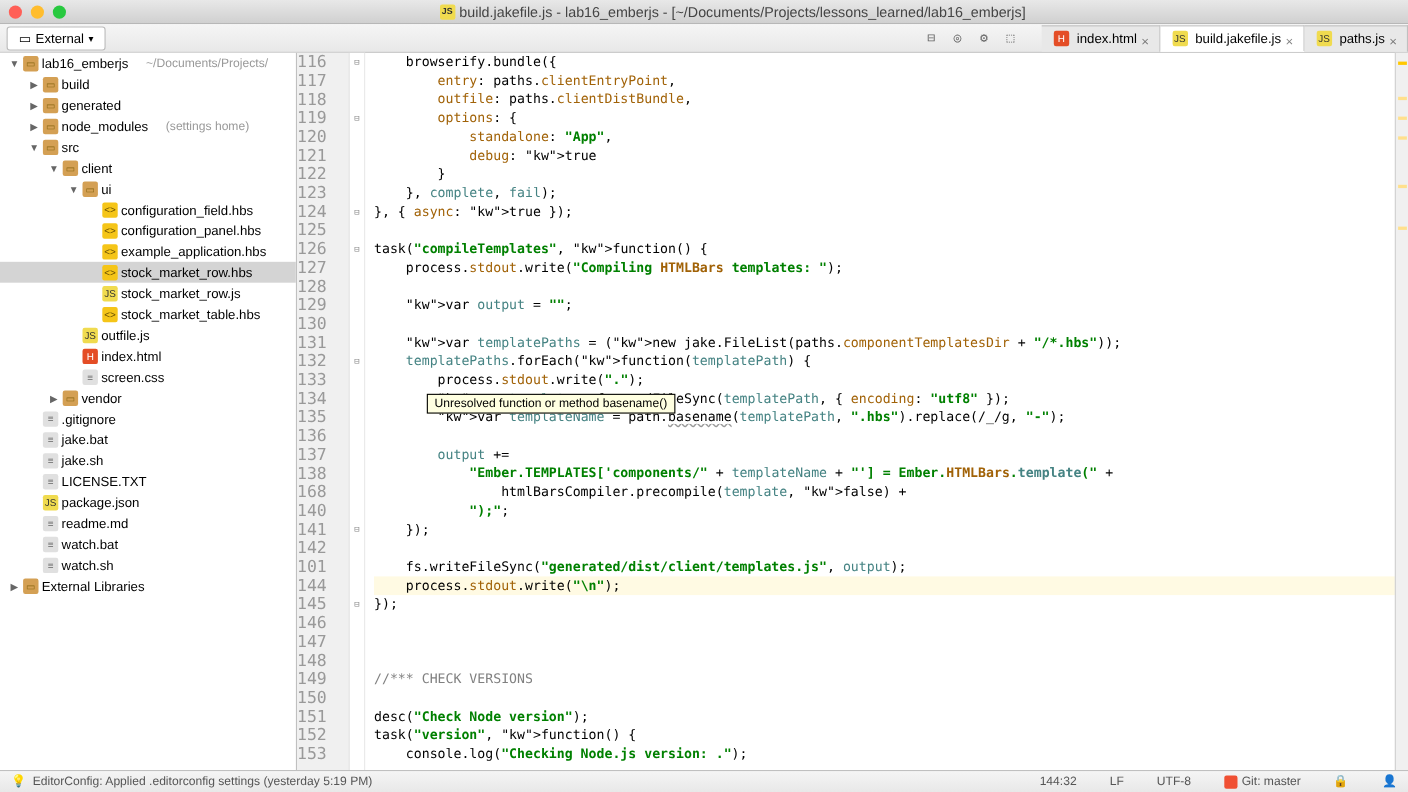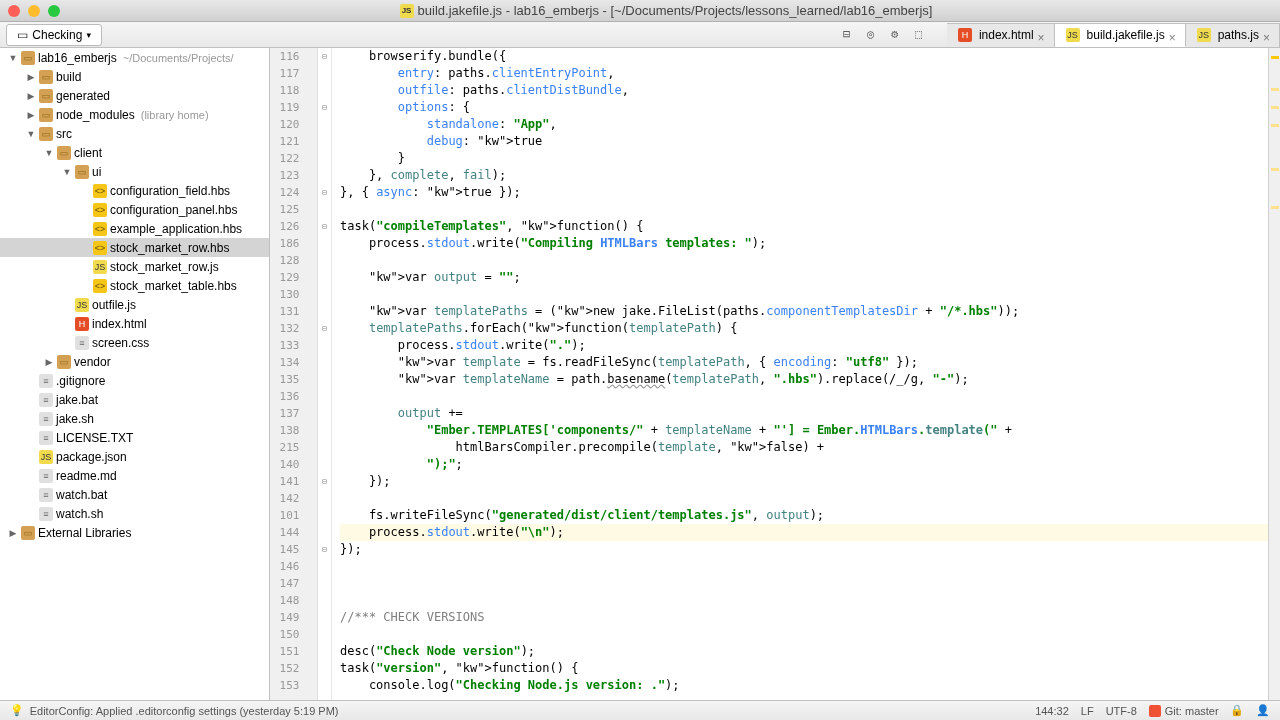--- a/index.html
+++ b/index.html
@@ -26,60 +26,60 @@
 .tree-item.selected { background: #d4d4d4; }
 .tree-indent { display: inline-block; }
 .tree-arrow { width: 10px; height: 10px; display: inline-flex; align-items: center; justify-content: center; font-size: 9px; color: #666; }
 .tree-icon { width: 14px; height: 14px; margin: 0 3px; display: inline-flex; align-items: center; justify-content: center; font-size: 9px; border-radius: 2px; }
 .folder-icon { background: #d4a054; color: #8b6914; }
 .file-icon { background: #e0e0e0; color: #666; }
 .hbs-icon { background: #f5c518; color: #664d00; }
 .html-icon { background: #e44d26; color: #fff; }
 .js-icon-sm { background: #f0db4f; color: #323330; }
 .tree-label { font-size: 12px; color: #000; }
-.tree-hint { color: #999; font-size: 11px; margin-left: 6px; }
+.tree-hint { color: #999; font-size: 11px; margin-left: 16px; }
 .editor { flex: 1; display: flex; position: relative; }
-.gutter { width: 48px; background: #f0f0f0; text-align: center; padding-right: 8px; color: #999; font-size: 11px; border-right: 1px solid #e0e0e0; }
+.gutter { width: 48px; background: #f0f0f0; text-align: left; padding-right: 8px; color: #999; font-size: 15px; border-right: 1px solid #e0e0e0; }
 .gutter-line { height: 17px; line-height: 17px; }
 .fold-gutter { width: 14px; background: #fff; border-right: 1px solid #e8e8e8; }
 .fold-mark { height: 17px; display: flex; align-items: center; justify-content: center; font-size: 8px; color: #888; }
 .code { flex: 1; padding-left: 8px; font-size: 12px; line-height: 17px; position: relative; white-space: pre; }
 .code-line { height: 17px; }
 .highlight-line { background: #fffae3; }
 .str { color: #008000; font-weight: bold; }
-.prop { color: #3b82f6; }
+.prop { color: #a16207; }
 .param { color: #458383; }
 .comment { color: #808080; }
 .underline-warn { text-decoration: underline wavy #999; }
 .tooltip { position: absolute; background: #ffffe1; border: 1px solid #000; padding: 2px 6px; font-family: -apple-system, sans-serif; font-size: 11px; color: #000; z-index: 10; }
 .error-stripe { position: absolute; right: 0; top: 0; width: 12px; height: 100%; background: #f0f0f0; border-left: 1px solid #d0d0d0; }
 .stripe-mark { position: absolute; right: 1px; width: 8px; height: 3px; }
 .statusbar { height: 20px; background: linear-gradient(#f5f5f5, #e8e8e8); border-top: 1px solid #c0c0c0; display: flex; align-items: center; padding: 0 10px; font-family: -apple-system, sans-serif; font-size: 11px; color: #555; }
-.statusbar-right { margin-left: auto; display: flex; gap: 12px; align-items: center; }
+.statusbar-right { margin-left: auto; display: flex; gap: 30px; align-items: center; }
 .git-icon { width: 12px; height: 12px; background: #f05033; border-radius: 2px; }
 </style>
 </head>
 <body>
 
 <div class="titlebar">
   <div class="traffic-lights">
     <div class="tl tl-close"></div>
     <div class="tl tl-min"></div>
     <div class="tl tl-max"></div>
   </div>
   <div class="titlebar-text">
     <span class="file-icon-js">JS</span>
     <span>build.jakefile.js - lab16_emberjs - [~/Documents/Projects/lessons_learned/lab16_emberjs]</span>
   </div>
 </div>
 
 <div class="toolbar">
   <div class="project-btn">
     <span>▭</span>
-    <span>Checking</span>
+    <span>External</span>
     <span style="font-size:9px">▾</span>
   </div>
   <div class="toolbar-icons">
     <span class="toolbar-icon">⊟</span>
     <span class="toolbar-icon">◎</span>
     <span class="toolbar-icon">⚙</span>
     <span class="toolbar-icon">⬚</span>
   </div>
   <div class="tabs" id="tabs">
       <div class="tab">
@@ -120,21 +120,21 @@
           <span class="tree-indent" style="width: 22px;"></span>
           <span class="tree-arrow">▶</span>
           <span class="tree-icon folder-icon">▭</span>
           <span class="tree-label">generated</span>
         </div>
         <div class="tree-item">
           <span class="tree-indent" style="width: 22px;"></span>
           <span class="tree-arrow">▶</span>
           <span class="tree-icon folder-icon">▭</span>
           <span class="tree-label">node_modules</span>
-          <span class="tree-hint">(library home)</span>
+          <span class="tree-hint">(settings home)</span>
         </div>
         <div class="tree-item">
           <span class="tree-indent" style="width: 22px;"></span>
           <span class="tree-arrow">▼</span>
           <span class="tree-icon folder-icon">▭</span>
           <span class="tree-label">src</span>
         </div>
         <div class="tree-item">
           <span class="tree-indent" style="width: 40px;"></span>
           <span class="tree-arrow">▼</span>
@@ -269,33 +269,33 @@
         <div class="gutter-line">117</div>
         <div class="gutter-line">118</div>
         <div class="gutter-line">119</div>
         <div class="gutter-line">120</div>
         <div class="gutter-line">121</div>
         <div class="gutter-line">122</div>
         <div class="gutter-line">123</div>
         <div class="gutter-line">124</div>
         <div class="gutter-line">125</div>
         <div class="gutter-line">126</div>
-        <div class="gutter-line">186</div>
+        <div class="gutter-line">127</div>
         <div class="gutter-line">128</div>
         <div class="gutter-line">129</div>
         <div class="gutter-line">130</div>
         <div class="gutter-line">131</div>
         <div class="gutter-line">132</div>
         <div class="gutter-line">133</div>
         <div class="gutter-line">134</div>
         <div class="gutter-line">135</div>
         <div class="gutter-line">136</div>
         <div class="gutter-line">137</div>
         <div class="gutter-line">138</div>
-        <div class="gutter-line">215</div>
+        <div class="gutter-line">168</div>
         <div class="gutter-line">140</div>
         <div class="gutter-line">141</div>
         <div class="gutter-line">142</div>
         <div class="gutter-line">101</div>
         <div class="gutter-line">144</div>
         <div class="gutter-line">145</div>
         <div class="gutter-line">146</div>
         <div class="gutter-line">147</div>
         <div class="gutter-line">148</div>
         <div class="gutter-line">149</div>
@@ -338,20 +338,23 @@
         <div class="fold-mark"></div>
         <div class="fold-mark"></div>
         <div class="fold-mark"></div>
         <div class="fold-mark"></div>
         <div class="fold-mark"></div>
         <div class="fold-mark"></div>
         <div class="fold-mark"></div>
         <div class="fold-mark"></div>
       </div>
     <div class="code" id="code"><div class="code-line">    browserify.bundle({</div><div class="code-line">        <span class="prop">entry</span>: paths.<span class="prop">clientEntryPoint</span>,</div><div class="code-line">        <span class="prop">outfile</span>: paths.<span class="prop">clientDistBundle</span>,</div><div class="code-line">        <span class="prop">options</span>: {</div><div class="code-line">            <span class="prop">standalone</span>: <span class="str">"App"</span>,</div><div class="code-line">            <span class="prop">debug</span>: <span class="&lt;span">"kw"</span>&gt;true</div><div class="code-line">        }</div><div class="code-line">    }, <span class="param">complete</span>, <span class="param">fail</span>);</div><div class="code-line">}, { <span class="prop">async</span>: <span class="&lt;span">"kw"</span>&gt;true });</div><div class="code-line"></div><div class="code-line">task(<span class="str">"compileTemplates"</span>, <span class="&lt;span">"kw"</span>&gt;function() {</div><div class="code-line">    process.<span class="prop">stdout</span>.write(<span class="str">"Compiling <span class="prop">HTMLBars</span> templates: "</span>);</div><div class="code-line"></div><div class="code-line">    <span class="&lt;span">"kw"</span>&gt;var <span class="param">output</span> = <span class="str">""</span>;</div><div class="code-line"></div><div class="code-line">    <span class="&lt;span">"kw"</span>&gt;var <span class="param">templatePaths</span> = (<span class="&lt;span">"kw"</span>&gt;new jake.FileList(paths.<span class="prop">componentTemplatesDir</span> + <span class="str">"/*.hbs"</span>));</div><div class="code-line">    <span class="param">templatePaths</span>.forEach(<span class="&lt;span">"kw"</span>&gt;function(<span class="param">templatePath</span>) {</div><div class="code-line">        process.<span class="prop">stdout</span>.write(<span class="str">"."</span>);</div><div class="code-line">        <span class="&lt;span">"kw"</span>&gt;var <span class="param">template</span> = fs.readFileSync(<span class="param">templatePath</span>, { <span class="prop">encoding</span>: <span class="str">"utf8"</span> });</div><div class="code-line">        <span class="&lt;span">"kw"</span>&gt;var <span class="param">templateName</span> = path.<span class="underline-warn">basename</span>(<span class="param">templatePath</span>, <span class="str">".hbs"</span>).replace(/_/g, <span class="str">"-"</span>);</div><div class="code-line"></div><div class="code-line">        <span class="param">output</span> +=</div><div class="code-line">            <span class="str">"Ember.TEMPLATES['components/"</span> + <span class="param">templateName</span> + <span class="str">"'] = Ember.<span class="prop">HTMLBars</span>.<span class="param">template</span>("</span> +</div><div class="code-line">                htmlBarsCompiler.precompile(<span class="param">template</span>, <span class="&lt;span">"kw"</span>&gt;false) +</div><div class="code-line">            <span class="str">");"</span>;</div><div class="code-line">    });</div><div class="code-line"></div><div class="code-line">    fs.writeFileSync(<span class="str">"generated/dist/client/templates.js"</span>, <span class="param">output</span>);</div><div class="code-line highlight-line">    process.<span class="prop">stdout</span>.write(<span class="str">"\n"</span>);</div><div class="code-line">});</div><div class="code-line"></div><div class="code-line"></div><div class="code-line"></div><div class="code-line"><span class="comment">//*** CHECK VERSIONS</span></div><div class="code-line"></div><div class="code-line">desc(<span class="str">"Check Node version"</span>);</div><div class="code-line">task(<span class="str">"version"</span>, <span class="&lt;span">"kw"</span>&gt;function() {</div><div class="code-line">    console.log(<span class="str">"Checking Node.js version: ."</span>);</div></div>
+    <div class="tooltip" id="tooltip" style="top: 310px; left: 118px;">
+      <span>Unresolved function or method basename()</span>
+    </div>
     <div class="error-stripe">
       <div class="stripe-mark" style="top:8px;background:#ffc800"></div>
       <div class="stripe-mark" style="top:40px;background:#ffe08c"></div>
       <div class="stripe-mark" style="top:58px;background:#ffe08c"></div>
       <div class="stripe-mark" style="top:76px;background:#ffe08c"></div>
       <div class="stripe-mark" style="top:120px;background:#ffe08c"></div>
       <div class="stripe-mark" style="top:158px;background:#ffe08c"></div>
     </div>
   </div>
 </div>

